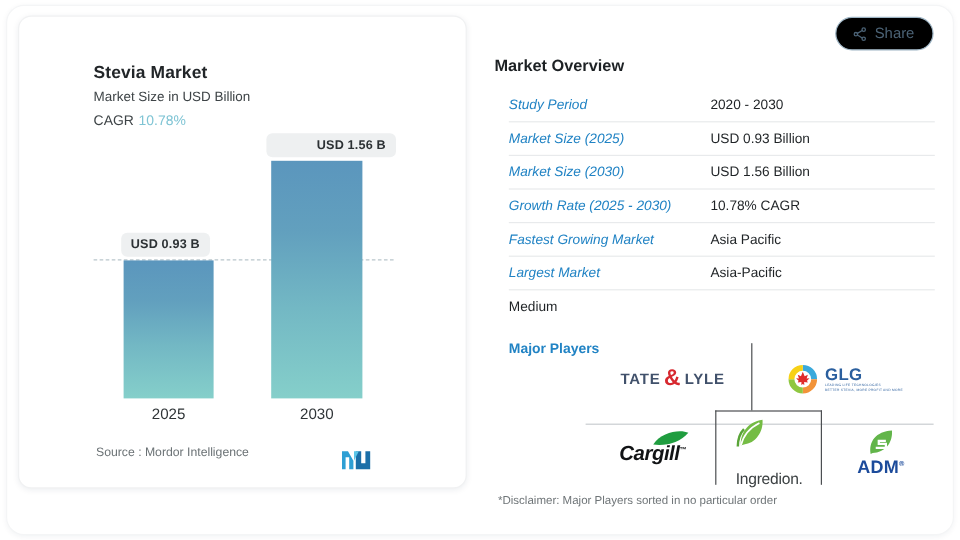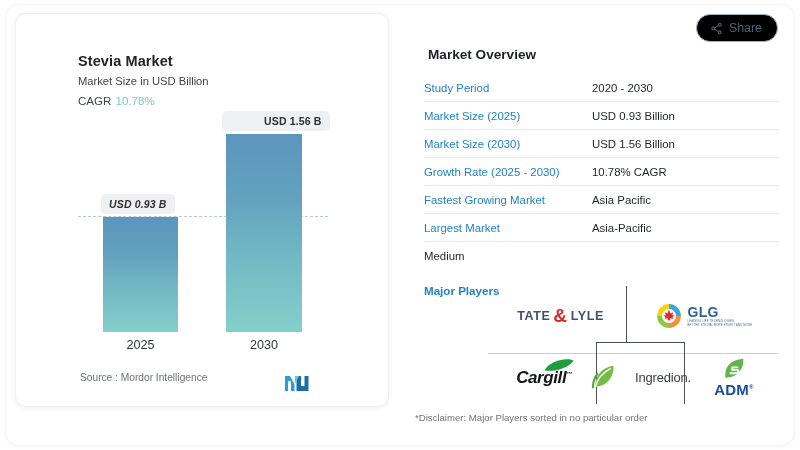--- a/index.html
+++ b/index.html
@@ -65,21 +65,21 @@
 
   .pill {
     position: absolute;
     background: #eef0f1;
     border-radius: 5px;
     font-size: 10.5px; font-weight: bold; color: #2c3134;
     padding: 4px 8px 4px 8px;
     white-space: nowrap;
     letter-spacing: .15px;
   }
-  .pill-2025 { left: 85px; top: 180px; font-style: italic; }
+  .pill-2025 { left: 85px; top: 180px; }
   .pill-2030 { left: 206px; top: 97px; padding-left: 42px; }
 
   .xlab {
     position: absolute; top: 324px;
     font-size: 12.6px; color: #2f3437; text-align: center;
   }
   .xlab-2025 { left: 87px; width: 75px; }
   .xlab-2030 { left: 210px; width: 76px; }
 
   .source {
@@ -99,31 +99,31 @@
     color: #4b6275;
     font-size: 12.4px;
     cursor: pointer;
   }
 
   
   .right {
     position: absolute; left: 410px; top: 14px; width: 374px; height: 392px;
   }
   .ov-title {
-    position: absolute; left: 18px; top: 33px;
+    position: absolute; left: 2px; top: 33px;
     font-size: 13.6px; font-weight: bold; color: #1d2124;
   }
   .table { position: absolute; left: 14px; top: 60px; width: 355px; }
   .trow {
     display: flex; align-items: center;
     height: 28px;
     border-bottom: 1px solid #e8eaec;
   }
   .trow:last-child { border-bottom: none; }
-  .tlabel { width: 168px; font-size: 11.4px; color: #2183c4; }
+  .tlabel { width: 168px; font-size: 11.4px; color: #2183c4; font-style: italic; }
   .tval { font-size: 11.4px; color: #1f2326; }
 
   .mp-title {
     position: absolute; left: 14px; top: 270px;
     font-size: 11.6px; color: #2183c4; font-weight: bold;
   }
 
   
   .logos { position: absolute; left: 78px; top: 272px; width: 290px; height: 118px; }
   .vline { position: absolute; background: #4c4f52; width: 1px; }
@@ -138,21 +138,21 @@
 
   .glg-wrap { display: flex; align-items: center; gap: 5px; }
   .glg-txt { display: flex; flex-direction: column; line-height: 1; }
   .glg-main { font-size: 14px; font-weight: bold; color: #2b5f9e; letter-spacing: .3px; }
   .glg-sub1 { font-size: 2.7px; color: #2b5f9e; letter-spacing: .25px; margin-top: 2px; }
   .glg-sub2 { font-size: 2.7px; color: #2b5f9e; letter-spacing: .25px; margin-top: 1px; }
 
   .cargill { font-size: 17px; font-weight: bold; font-style: italic; color: #111315; letter-spacing: -.4px; position: relative; }
   .cargill .tm { font-size: 6px; font-style: normal; vertical-align: super; }
 
-  .ingredion-wrap { display: flex; flex-direction: row; align-items: center; gap: 18px; }
+  .ingredion-wrap { display: flex; flex-direction: column; gap: 18px; }
   .ingredion-txt { font-size: 13px; color: #3b4042; letter-spacing: -.2px; }
 
   .adm-wrap { display: flex; flex-direction: column; align-items: center; gap: 1px; }
   .adm-txt { font-size: 15px; font-weight: bold; color: #1c4b9b; letter-spacing: .2px; }
   .adm-txt .tm { font-size: 6px; vertical-align: super; }
 
   .disclaimer {
     position: absolute; left: 415px; top: 412px;
     font-size: 9.6px; color: #6f7578;
   }

